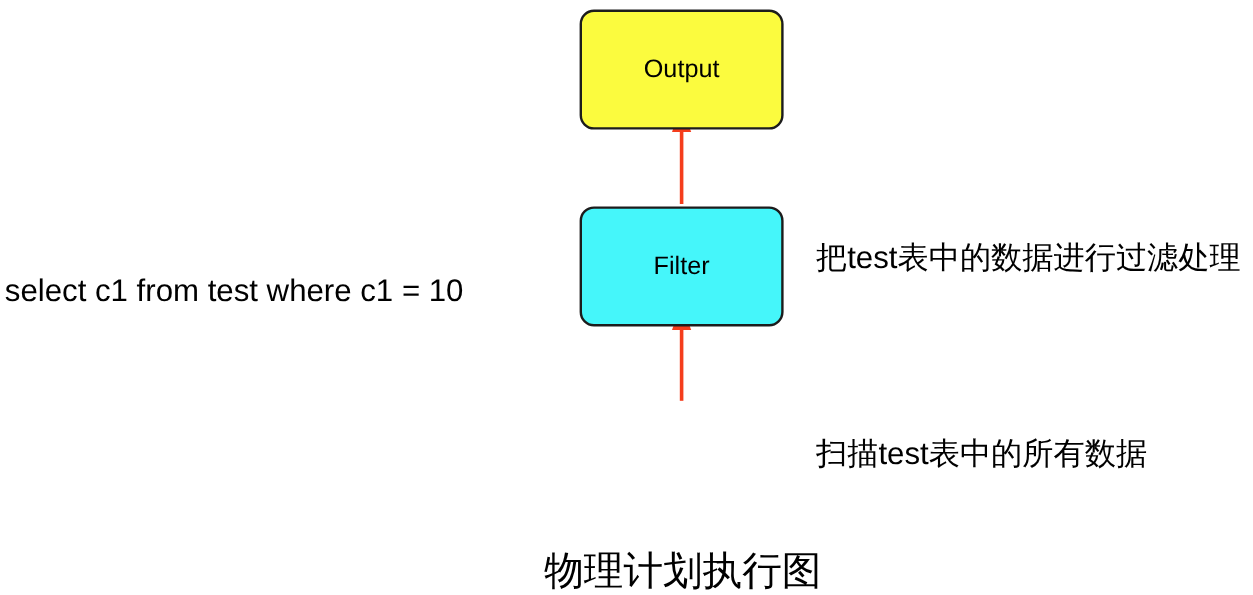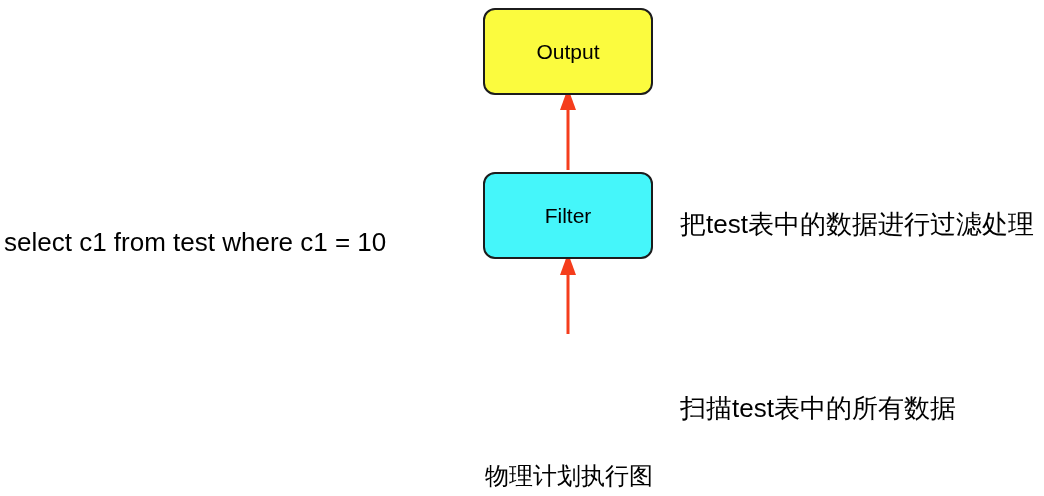--- a/index.html
+++ b/index.html
@@ -23,21 +23,21 @@
     font-size: 26px;
     line-height: 30px;
     color: #000000;
     white-space: nowrap;
     margin-top: 48px;
   }
   .node {
     position: absolute;
     left: 483px;
     width: 170px;
-    height: 87px;
+    height: 100px;
     border: 2px solid #1c1c1c;
     border-radius: 12px;
     box-sizing: border-box;
     display: flex;
     align-items: center;
     justify-content: center;
     font-size: 21px;
     color: #000000;
   }
   .node-output { top: 8px; }
@@ -45,28 +45,28 @@
   .node-scan   { top: 337px; }
   .annotation {
     position: absolute;
     left: 680px;
     font-size: 26px;
     line-height: 32px;
     color: #000000;
     white-space: nowrap;
   }
   .annotation-output { top: 31px; }
-  .annotation-filter { top: 208px; }
-  .annotation-scan   { top: 362px; margin-top: 30px; }
+  .annotation-filter { top: 198px; }
+  .annotation-scan   { top: 362px; }
   .diagram-title {
     position: absolute;
     left: 569px;
     top: 460px;
     transform: translateX(-50%);
-    font-size: 24px;
+    font-size: 33px;
     line-height: 32px;
     color: #000000;
     white-space: nowrap;
   }
   .arrow-layer {
     position: absolute;
     left: 0;
     top: 0;
     width: 1044px;
     height: 496px;

